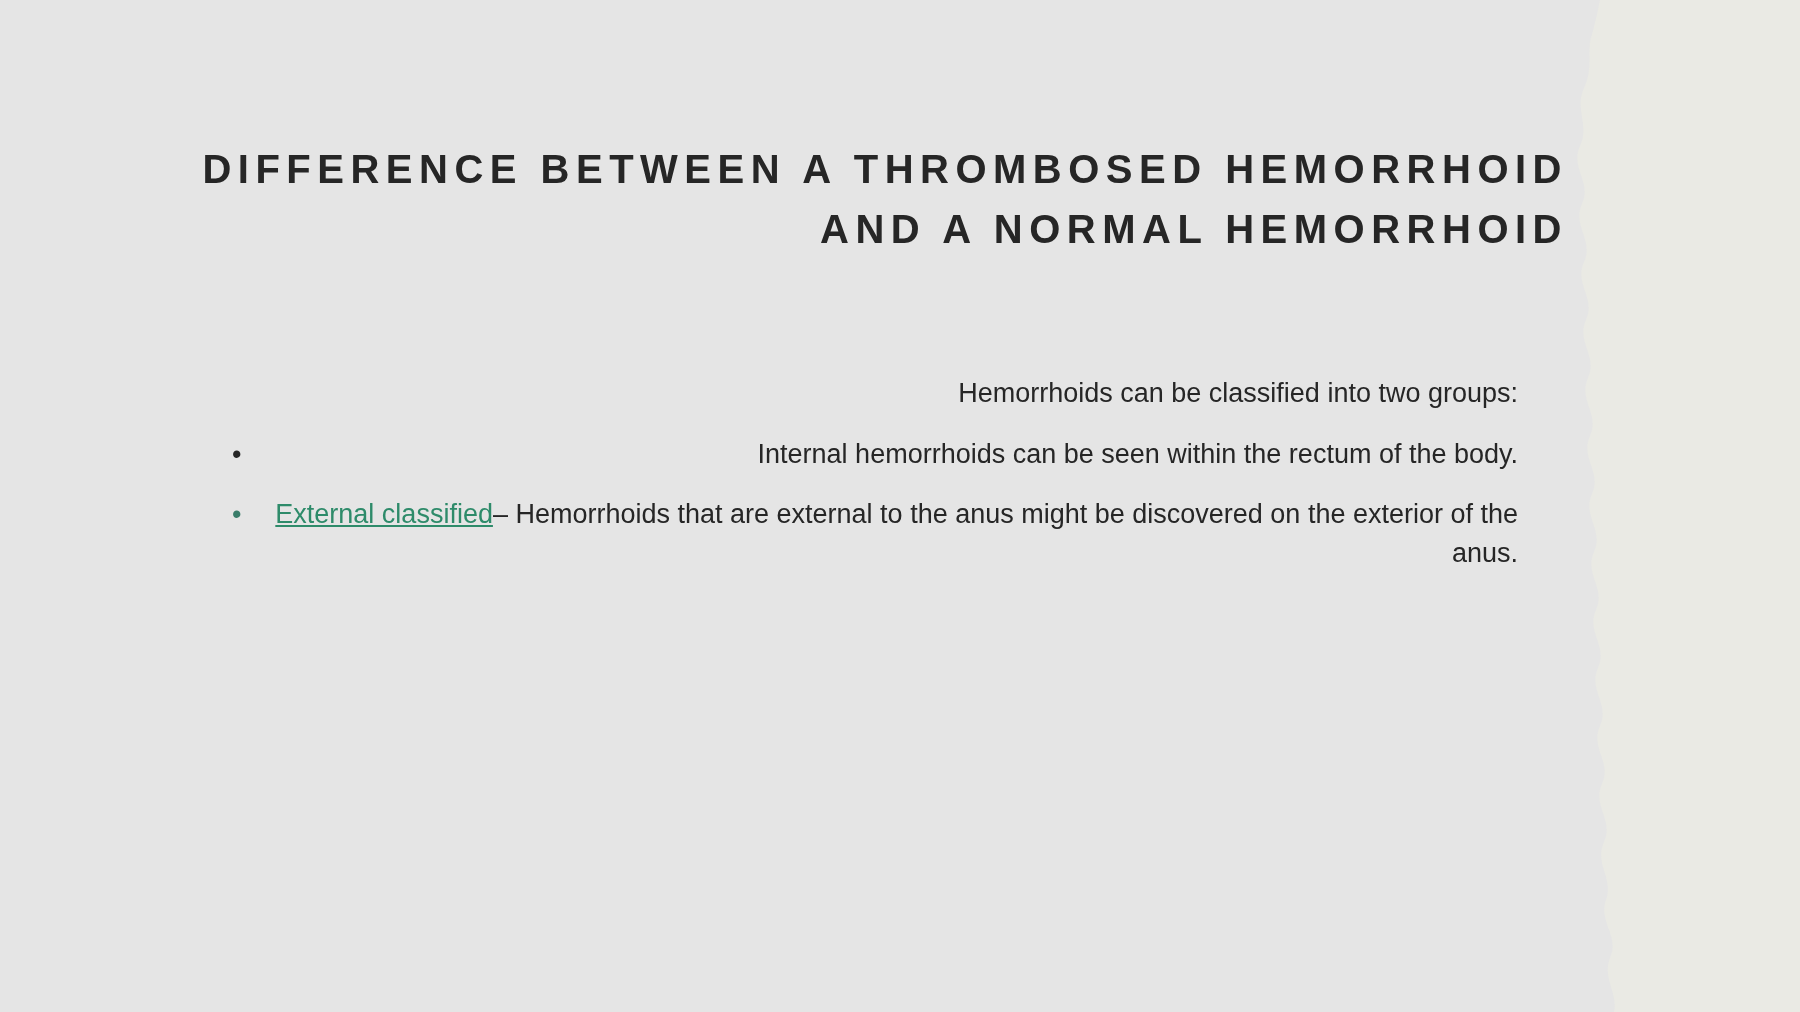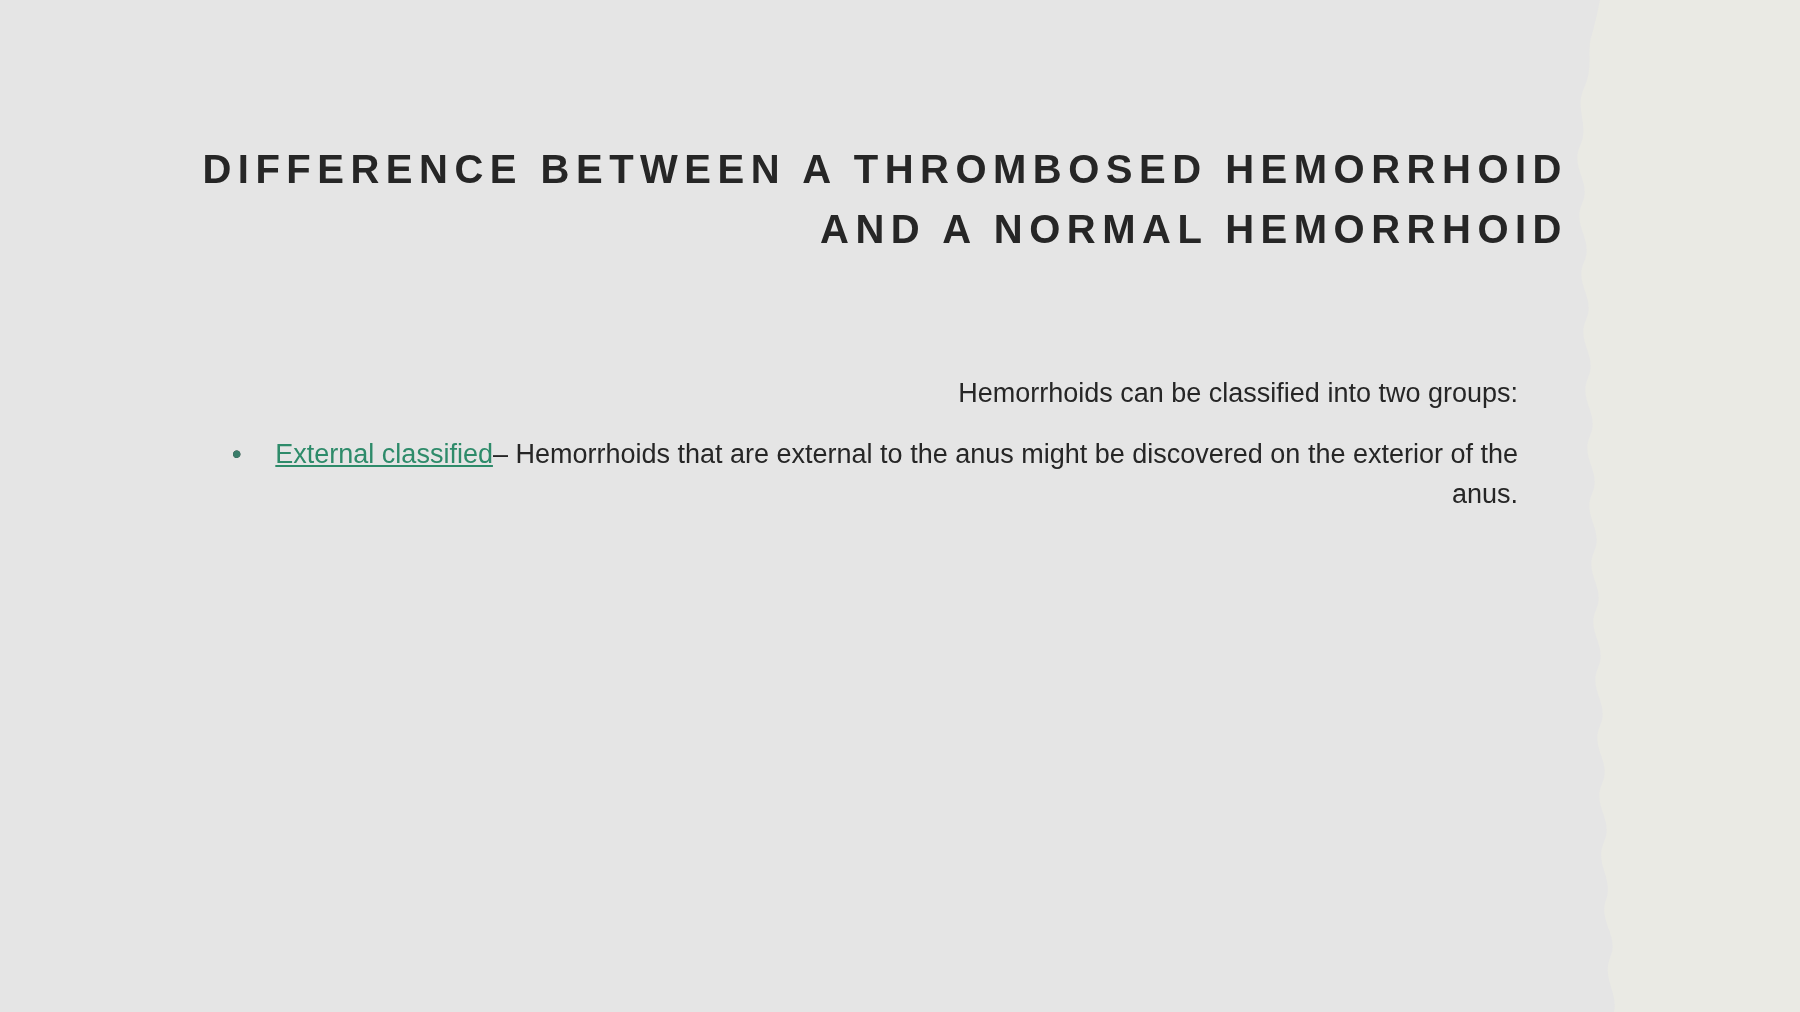--- a/index.html
+++ b/index.html
@@ -132,20 +132,21 @@
     <h1 class="slide-title">DIFFERENCE BETWEEN A THROMBOSED HEMORRHOID AND A NORMAL HEMORRHOID</h1>
 
     <div class="body-block">
 
       <p class="lead-line">Hemorrhoids can be classified into two groups:</p>
 
       <ul class="bullets">
 
         <li class="item-internal">
           <span class="bullet-dot">•</span>
+          <span>Internal hemorrhoids can be seen within the rectum of the body.</span>
         </li>
 
         <li class="item-external">
           <span class="bullet-dot">•</span>
           <a class="link">External classified</a><span>– Hemorrhoids that are external to the anus might be discovered on the exterior of the anus.</span>
         </li>
 
       </ul>
 
     </div>

